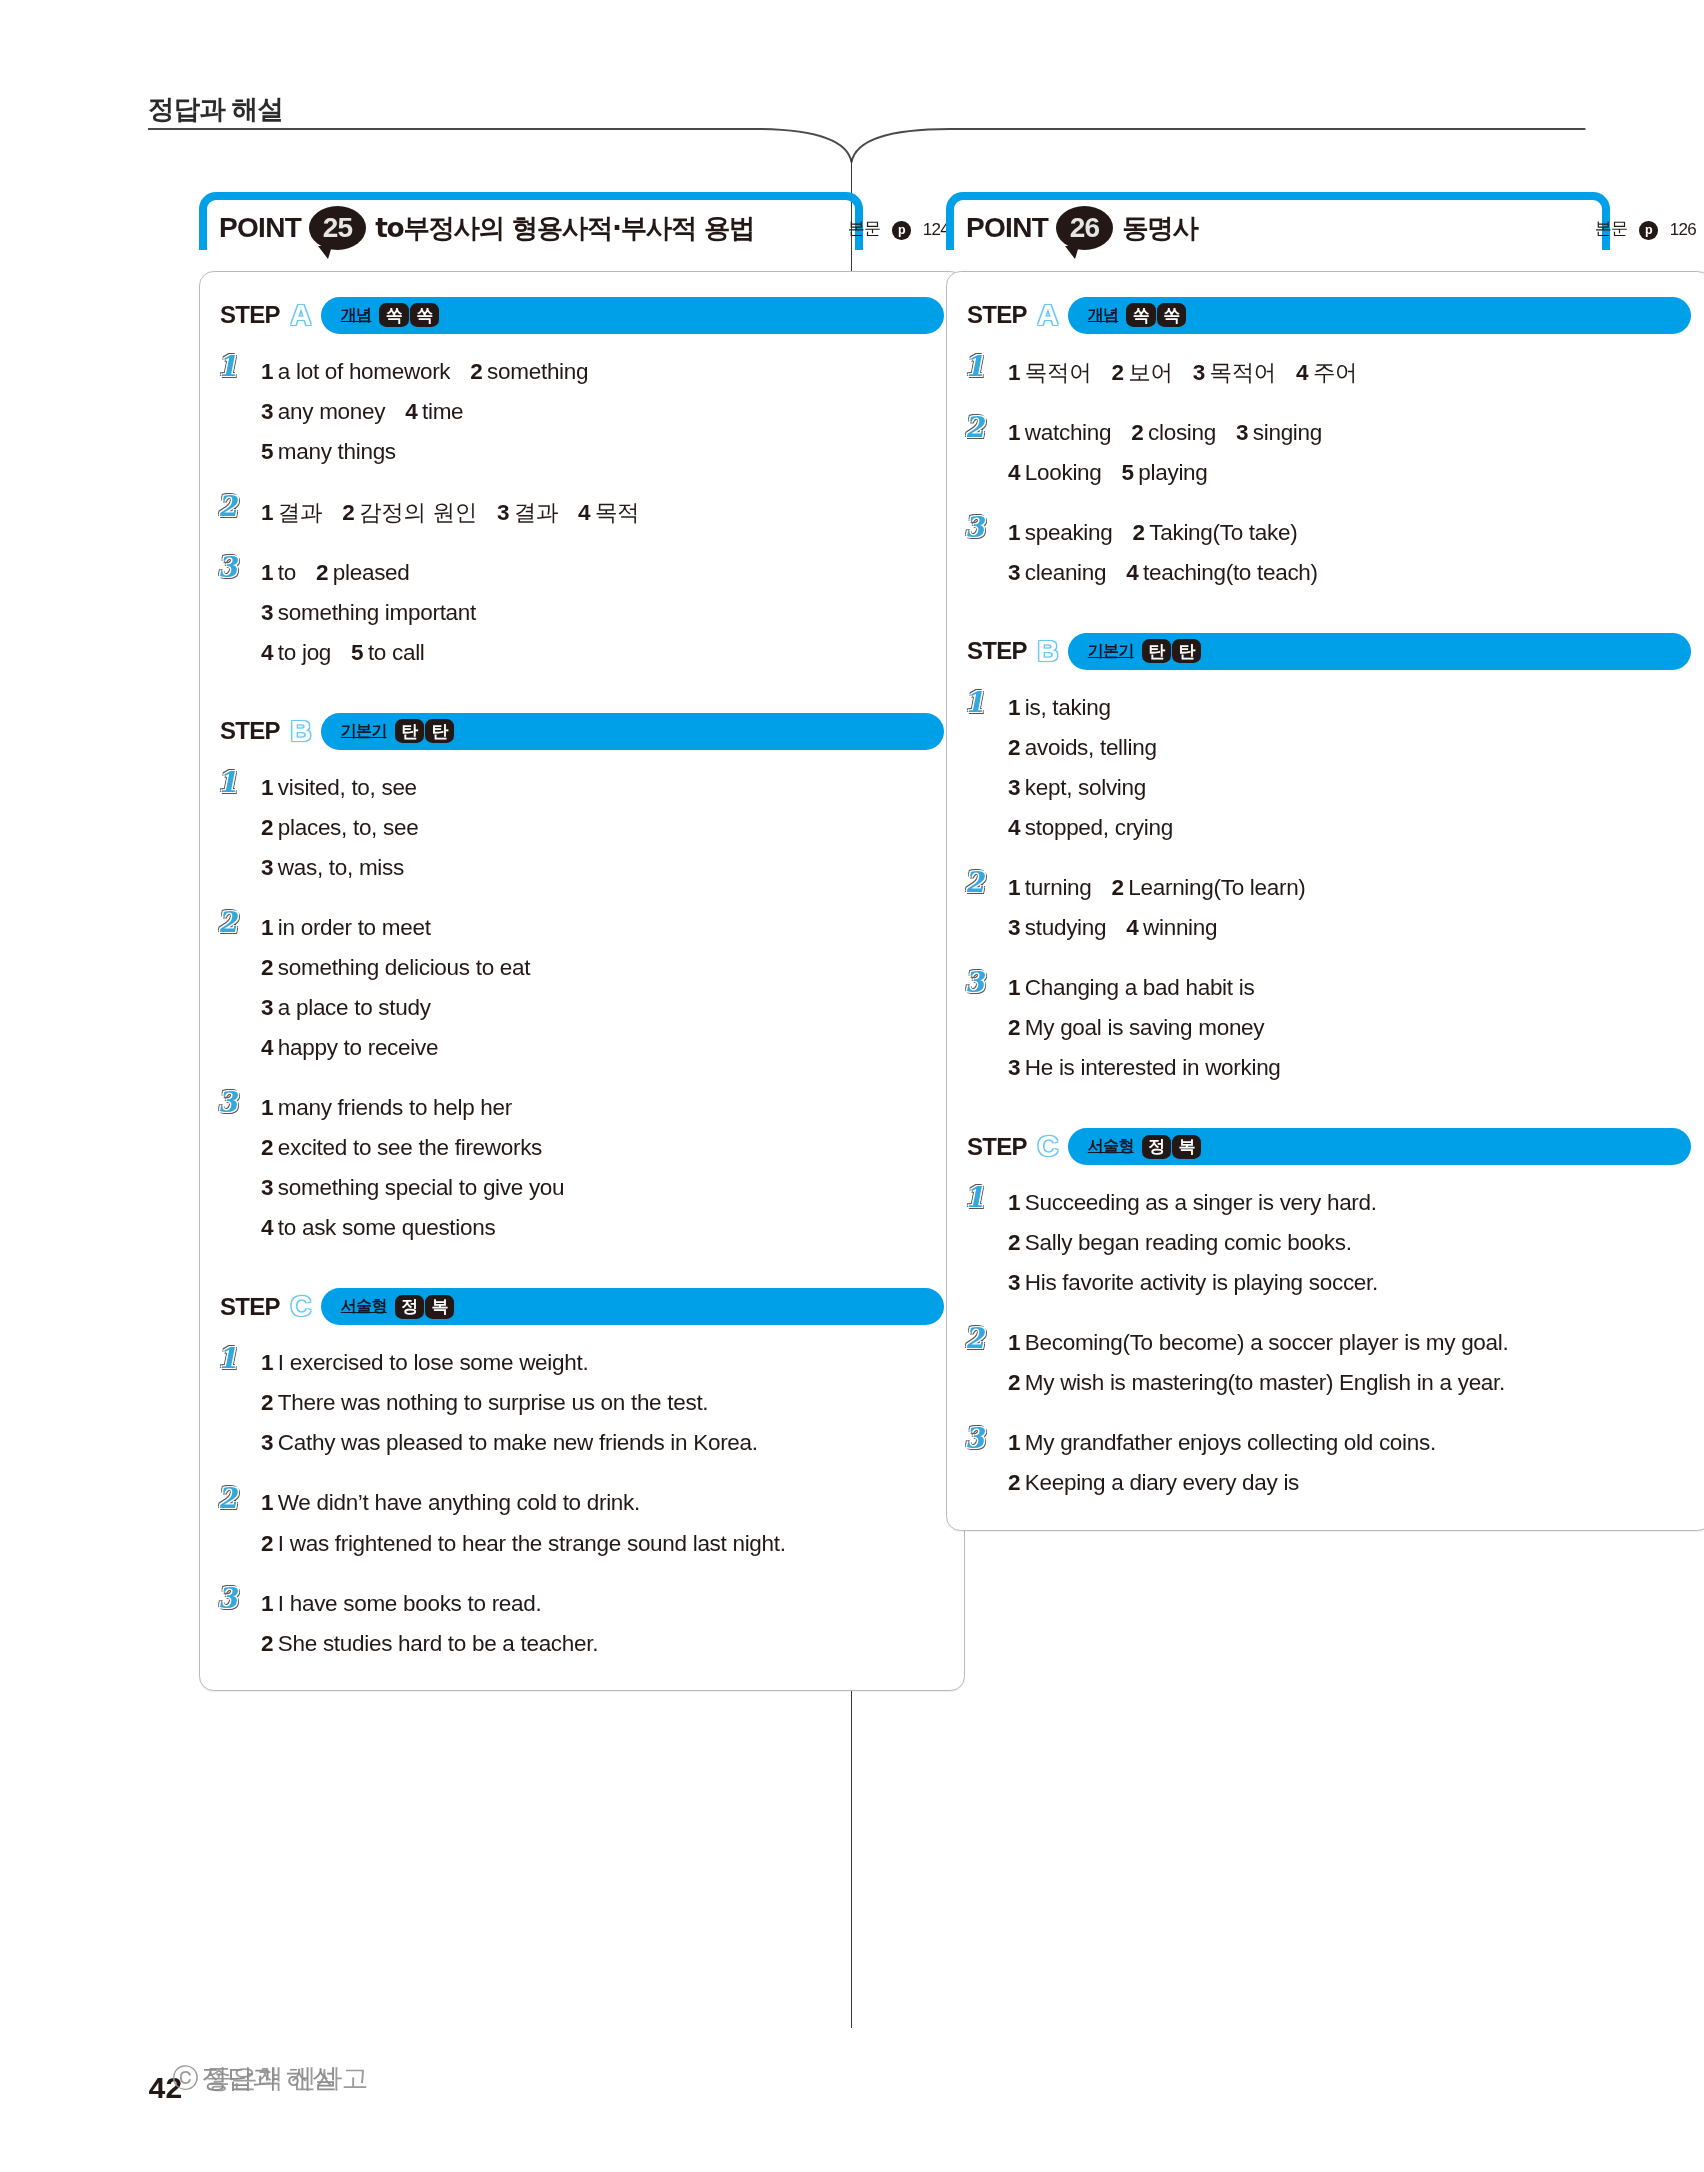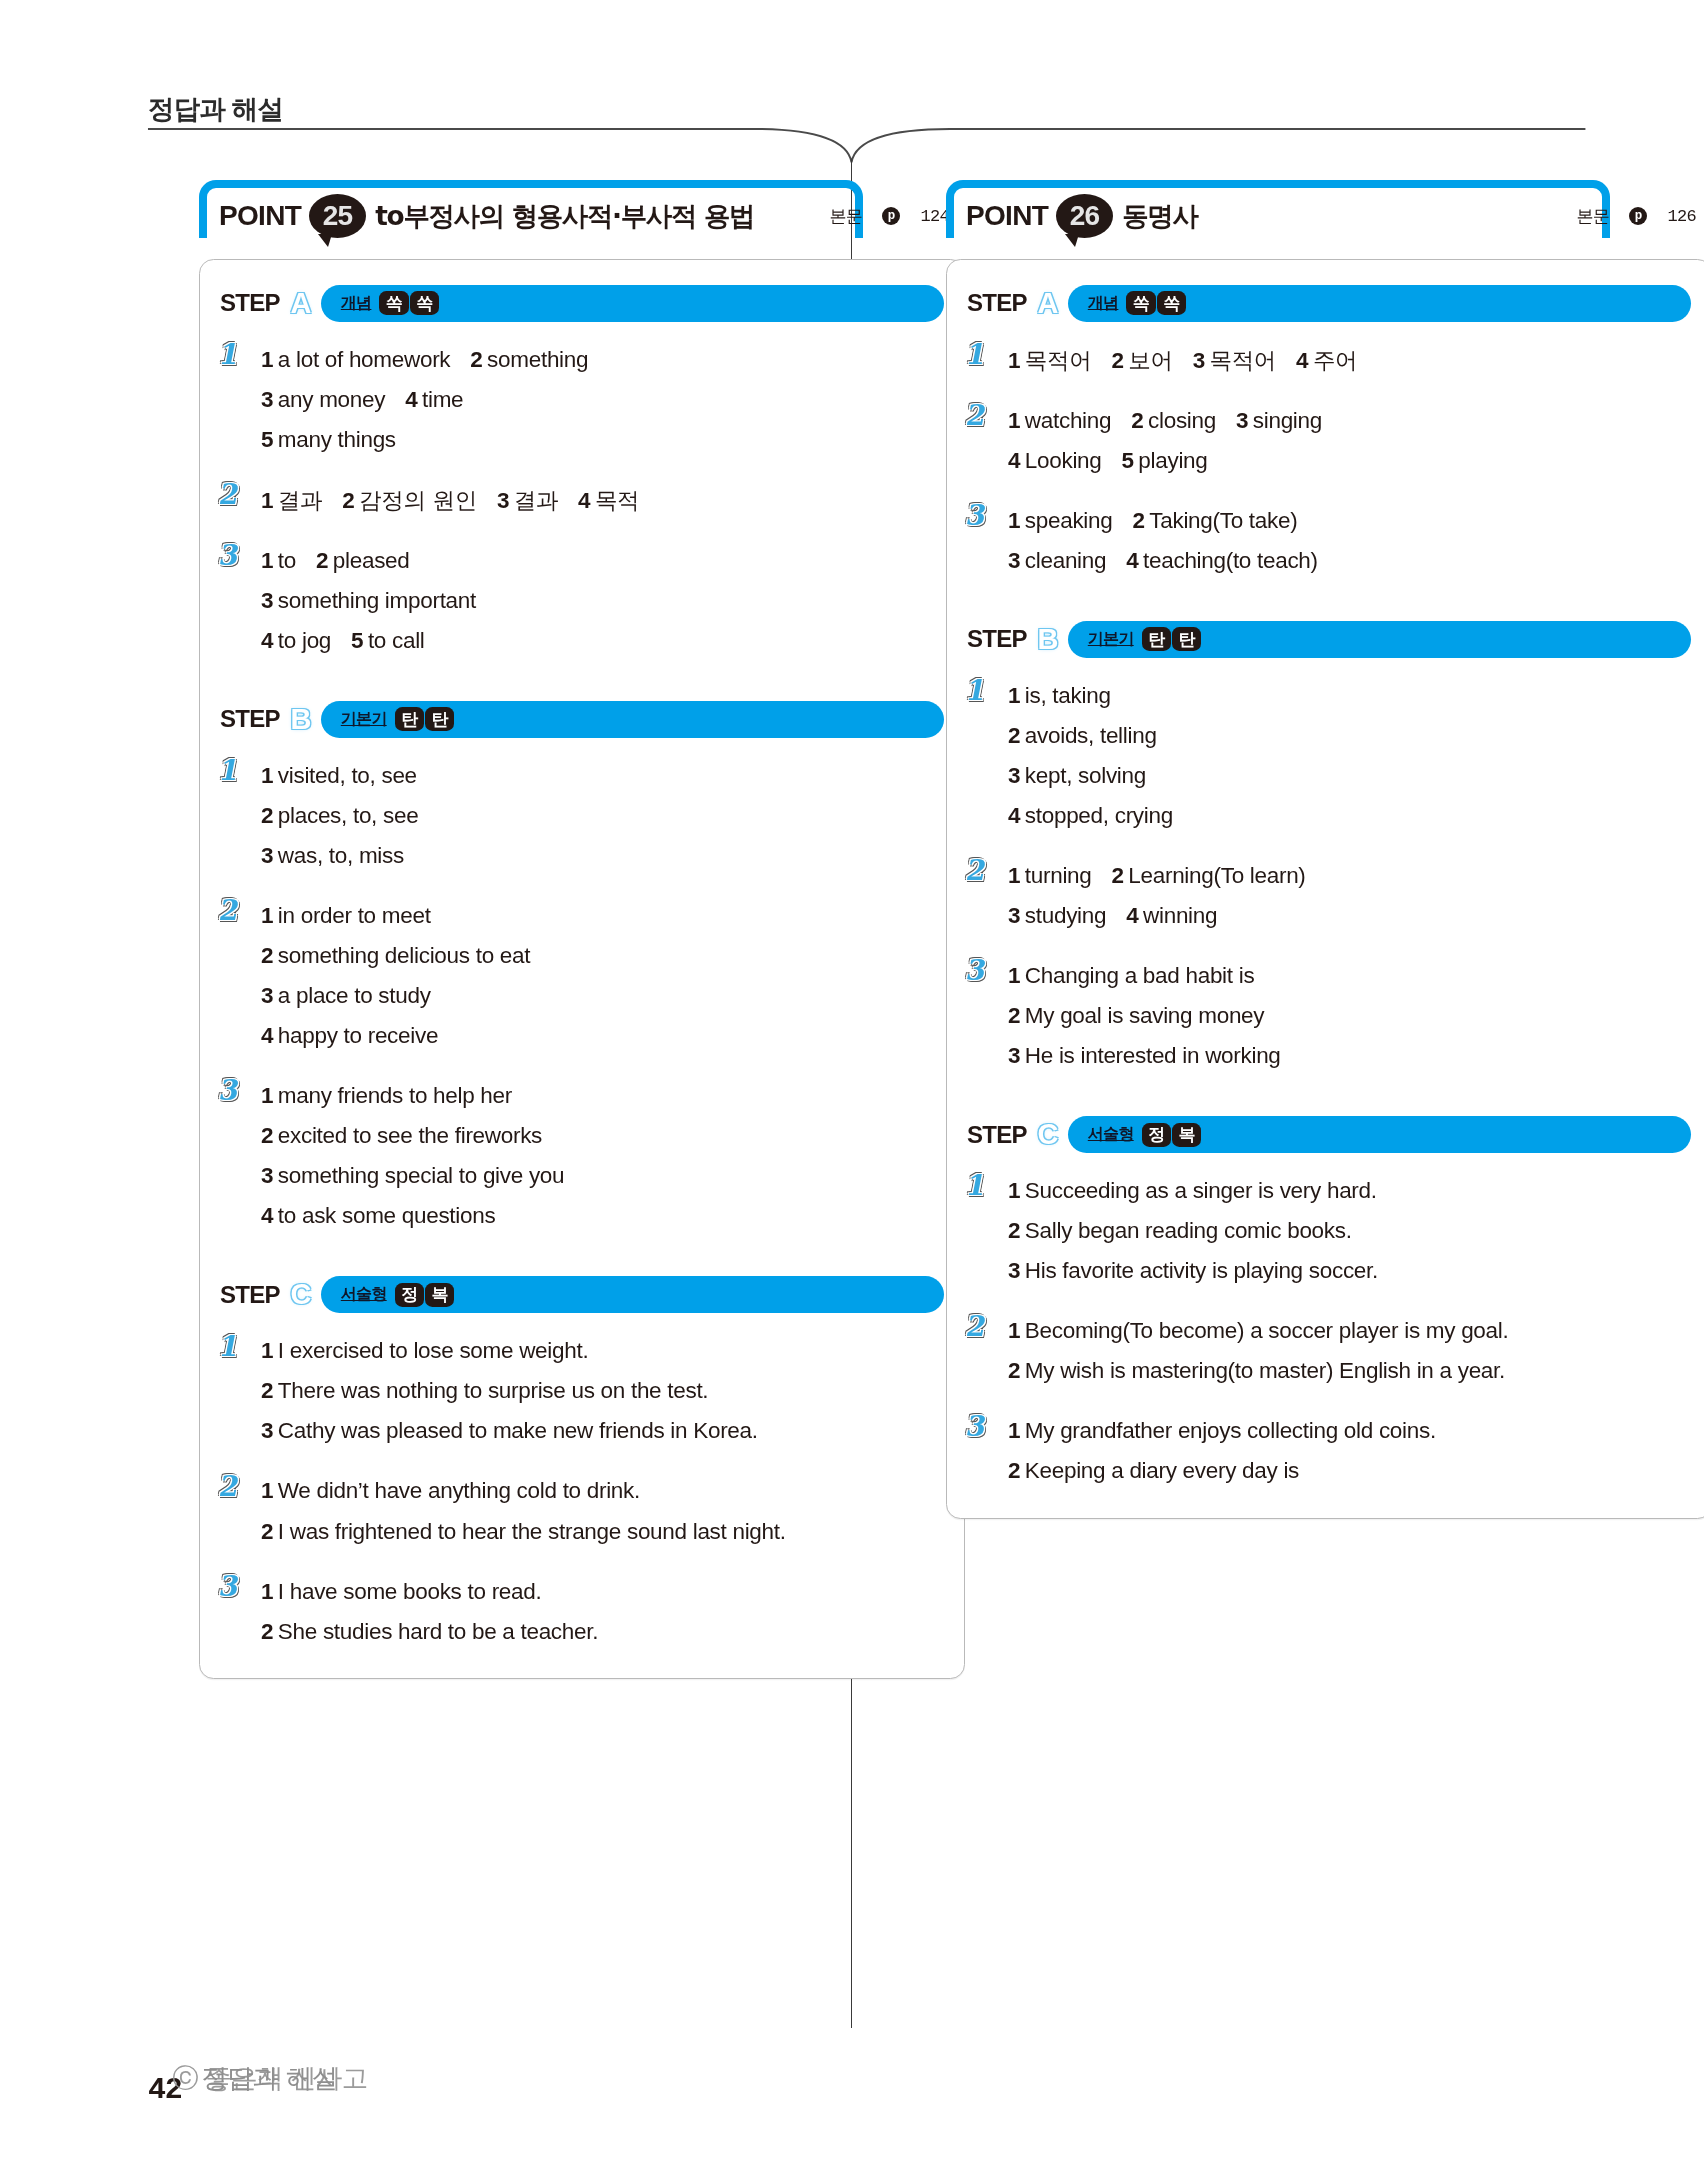--- a/index.html
+++ b/index.html
@@ -20,21 +20,21 @@
   
   #header-rule{position:absolute;left:0;top:125px;width:1705px;height:40px;}
 
   
   #center-divider{
     position:absolute;left:851px;top:159px;width:1.3px;height:1869px;
     background:#3a3a3a;
   }
 
   
-  .column{position:absolute;top:180px;width:766px;padding-left:48px;}
+  .column{position:absolute;top:192px;width:766px;padding-left:48px;}
   #col-left{left:151px;}
   #col-right{left:898px;}
 
   
   .point-banner{position:relative;height:71px;margin-bottom:8px;}
   .point-banner .frame{
     position:absolute;left:0;top:0;width:664px;height:58px;
     border:8px solid #00a0e9;border-bottom:none;
     border-top-left-radius:17px;border-top-right-radius:17px;
     box-sizing:border-box;
@@ -60,22 +60,22 @@
   .point-bubble::after{
     content:"";position:absolute;left:9.2px;bottom:-9.2px;
     width:0;height:0;border-left:10.6px solid transparent;
     border-right:4px solid transparent;border-top:13.2px solid #231815;
   }
   .point-title{
     font-size:26.4px;font-weight:700;letter-spacing:-1.3px;color:#231815;
     font-family:"DejaVu Sans",sans-serif;
   }
   .point-ref{
-    margin-left:auto;display:flex;align-items:center;gap:20px;
-    font-size:17px;color:#231815;letter-spacing:-0.7px;font-family:Liberation Mono, monospace;
+    margin-left:auto;display:flex;align-items:flex-end;gap:12px;
+    font-size:17px;color:#231815;letter-spacing:-0.7px;
   }
   .ref-badge{
     display:inline-flex;align-items:center;justify-content:center;
     width:18.5px;height:18.5px;border-radius:50%;background:#231815;color:#fff;
     font-size:12.5px;font-weight:700;
   }
 
   
   .panel{
     border:1.3px solid #b9b9b9;border-radius:14.5px;

